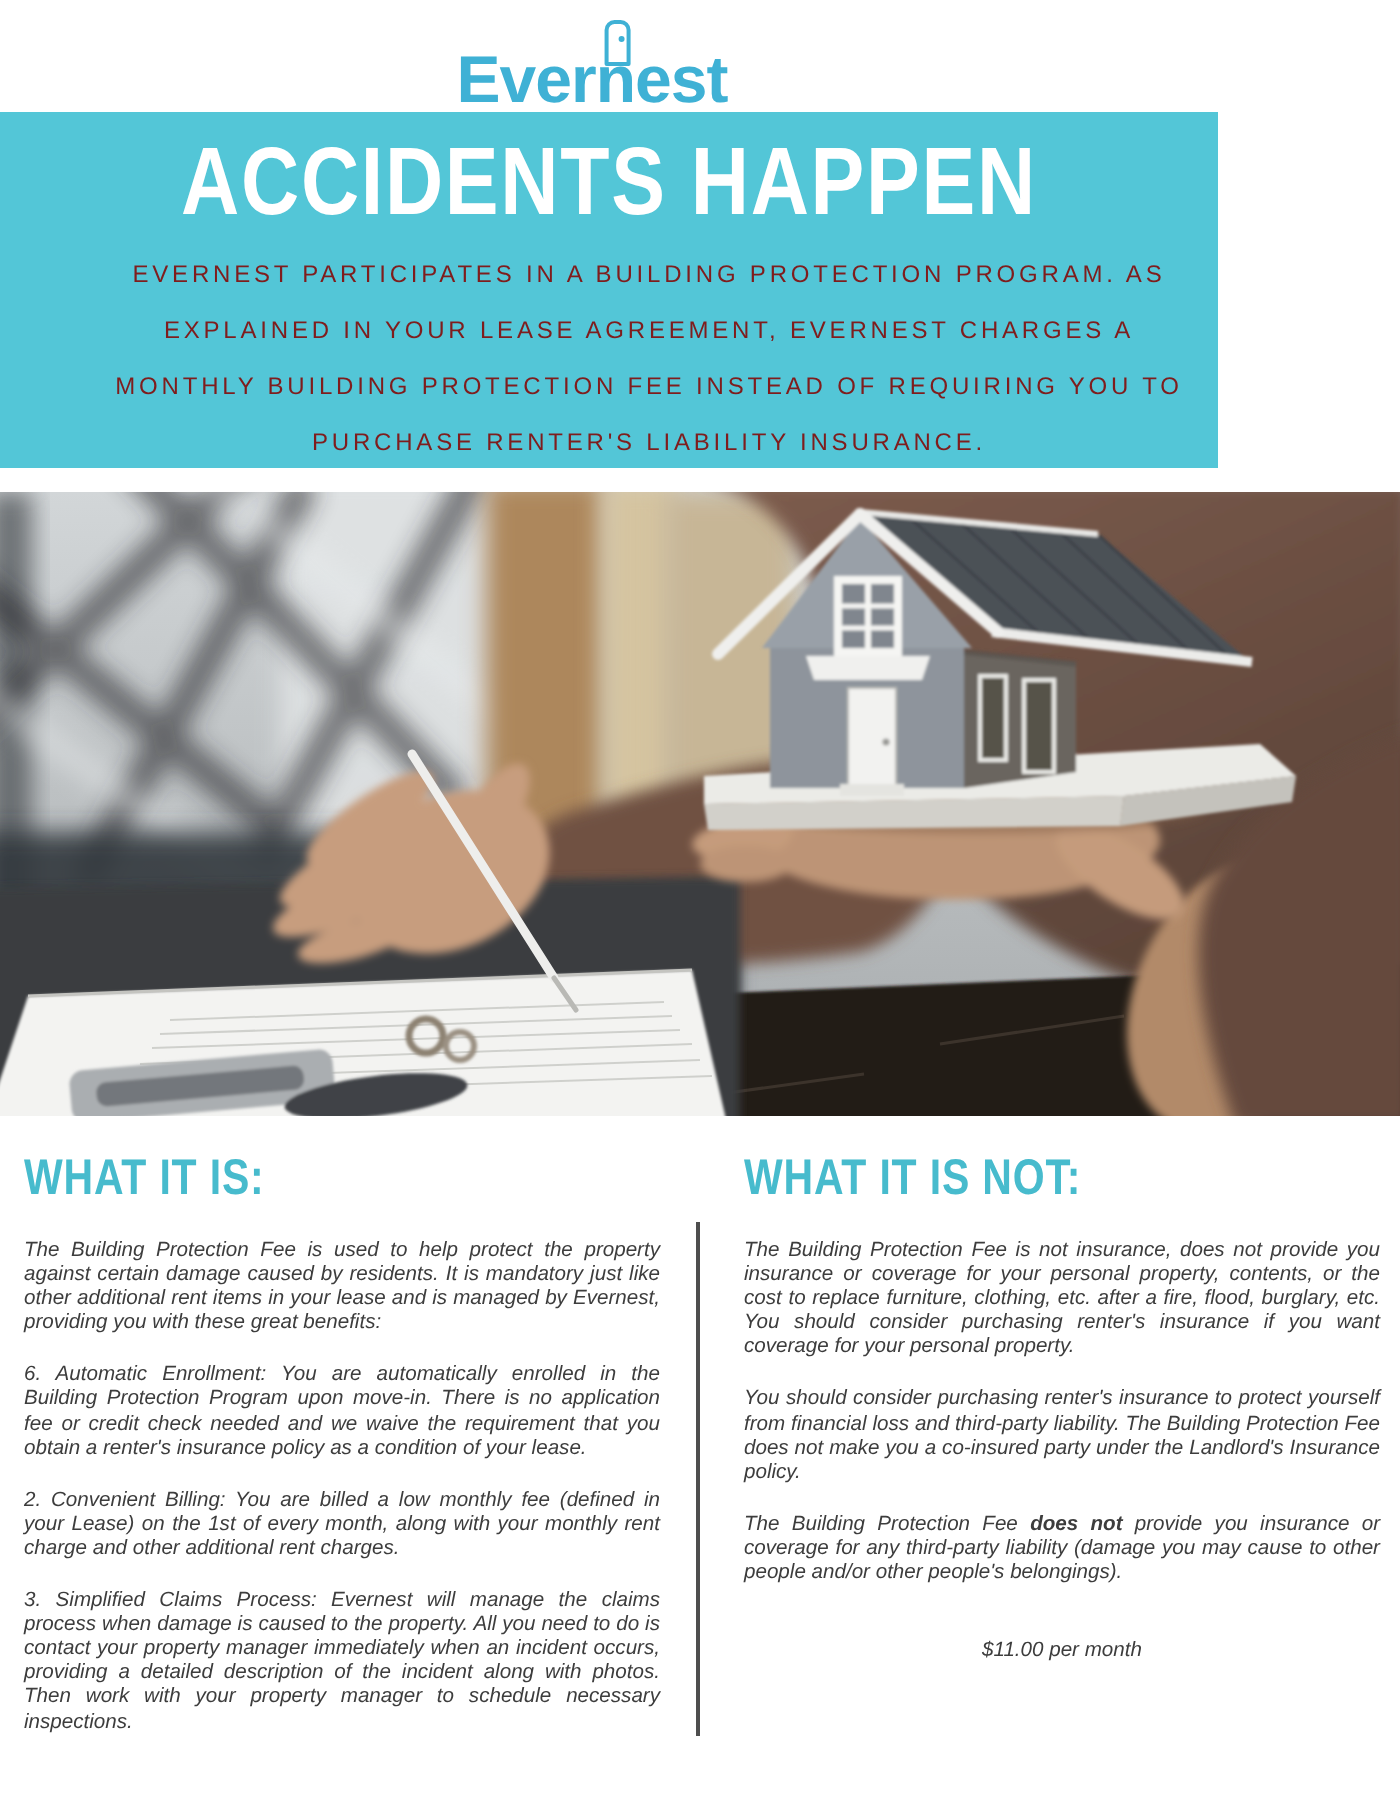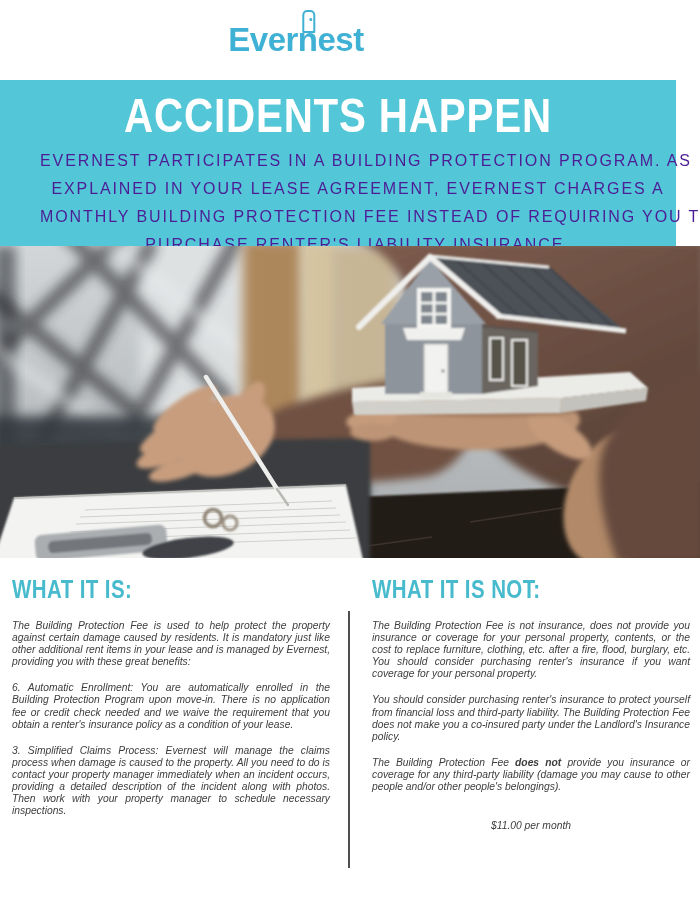--- a/index.html
+++ b/index.html
@@ -11,28 +11,28 @@
   
   .header{position:absolute;top:0;left:0;width:592px;height:68px;background:#fff;}
   .logo{position:absolute;top:22px;left:50%;transform:translateX(-50%);}
   .logo-text{font-size:33px;font-weight:bold;color:var(--logo);letter-spacing:-.5px;line-height:36px;}
   .door-icon{
     position:absolute;top:-12px;left:50%;margin-left:6px;width:9px;height:19px;
     border:2.5px solid var(--logo);border-radius:5px 5px 1px 1px;background:#fff;
   }
   .door-icon .knob{position:absolute;right:1px;top:6px;width:3px;height:3px;border-radius:50%;background:var(--logo);}
   
-  .banner{position:absolute;top:80px;left:0;width:676px;height:178px;background:var(--accent);text-align:center;}
+  .banner{position:absolute;top:56px;left:0;width:609px;height:178px;background:var(--accent);text-align:center;}
   .banner-title{
     margin-top:9px;font-size:48px;font-weight:bold;color:#fff;letter-spacing:1px;
     transform:scaleX(.84);transform-origin:center;white-space:nowrap;line-height:54px;
   }
   .banner-sub{margin-top:4px;}
   .banner-line{
-    font-size:16px;letter-spacing:1.9px;line-height:28px;color:#4c1d95;
+    font-size:12px;letter-spacing:1.9px;line-height:28px;color:#7f1d1d;
     text-align:center;white-space:nowrap;font-weight:400;padding-left:40px;
   }
   
   .hero{position:absolute;top:246px;left:0;width:700px;height:312px;overflow:hidden;background:#b9bdbf;}
   
   .col{position:absolute;top:574px;width:318px;}
   .col-left{left:12px;}
   .col-right{left:372px;}
   .col-heading{
     font-size:25px;font-weight:bold;color:var(--heading);letter-spacing:.5px;
@@ -231,20 +231,21 @@
           <rect x="512" y="94" width="15" height="46" fill="#565249" stroke="#e9e9e5" stroke-width="2"></rect>
         </g>
       </g>
     </svg>
   </div>
 
   <div class="col col-left">
     <div class="col-heading">WHAT IT IS:</div>
     <p>The Building Protection Fee is used to help protect the property against certain damage caused by residents. It is mandatory just like other additional rent items in your lease and is managed by Evernest, providing you with these great benefits:</p>
     <p>6. Automatic Enrollment: You are automatically enrolled in the Building Protection Program upon move-in. There is no application fee or credit check needed and we waive the requirement that you obtain a renter's insurance policy as a condition of your lease.</p>
+    <p>2. Convenient Billing: You are billed a low monthly fee (defined in your Lease) on the 1st of every month, along with your monthly rent charge and other additional rent charges.</p>
     <p>3. Simplified Claims Process: Evernest will manage the claims process when damage is caused to the property. All you need to do is contact your property manager immediately when an incident occurs, providing a detailed description of the incident along with photos. Then work with your property manager to schedule necessary inspections.</p>
   </div>
 
   <div class="divider"></div>
 
   <div class="col col-right">
     <div class="col-heading">WHAT IT IS NOT:</div>
     <p>The Building Protection Fee is not insurance, does not provide you insurance or coverage for your personal property, contents, or the cost to replace furniture, clothing, etc. after a fire, flood, burglary, etc. You should consider purchasing renter's insurance if you want coverage for your personal property.</p>
     <p>You should consider purchasing renter's insurance to protect yourself from financial loss and third-party liability. The Building Protection Fee does not make you a co-insured party under the Landlord's Insurance policy.</p>
     <p><span>The Building Protection Fee </span><b>does not</b><span> provide you insurance or coverage for any third-party liability (damage you may cause to other people and/or other people's belongings).</span></p>

